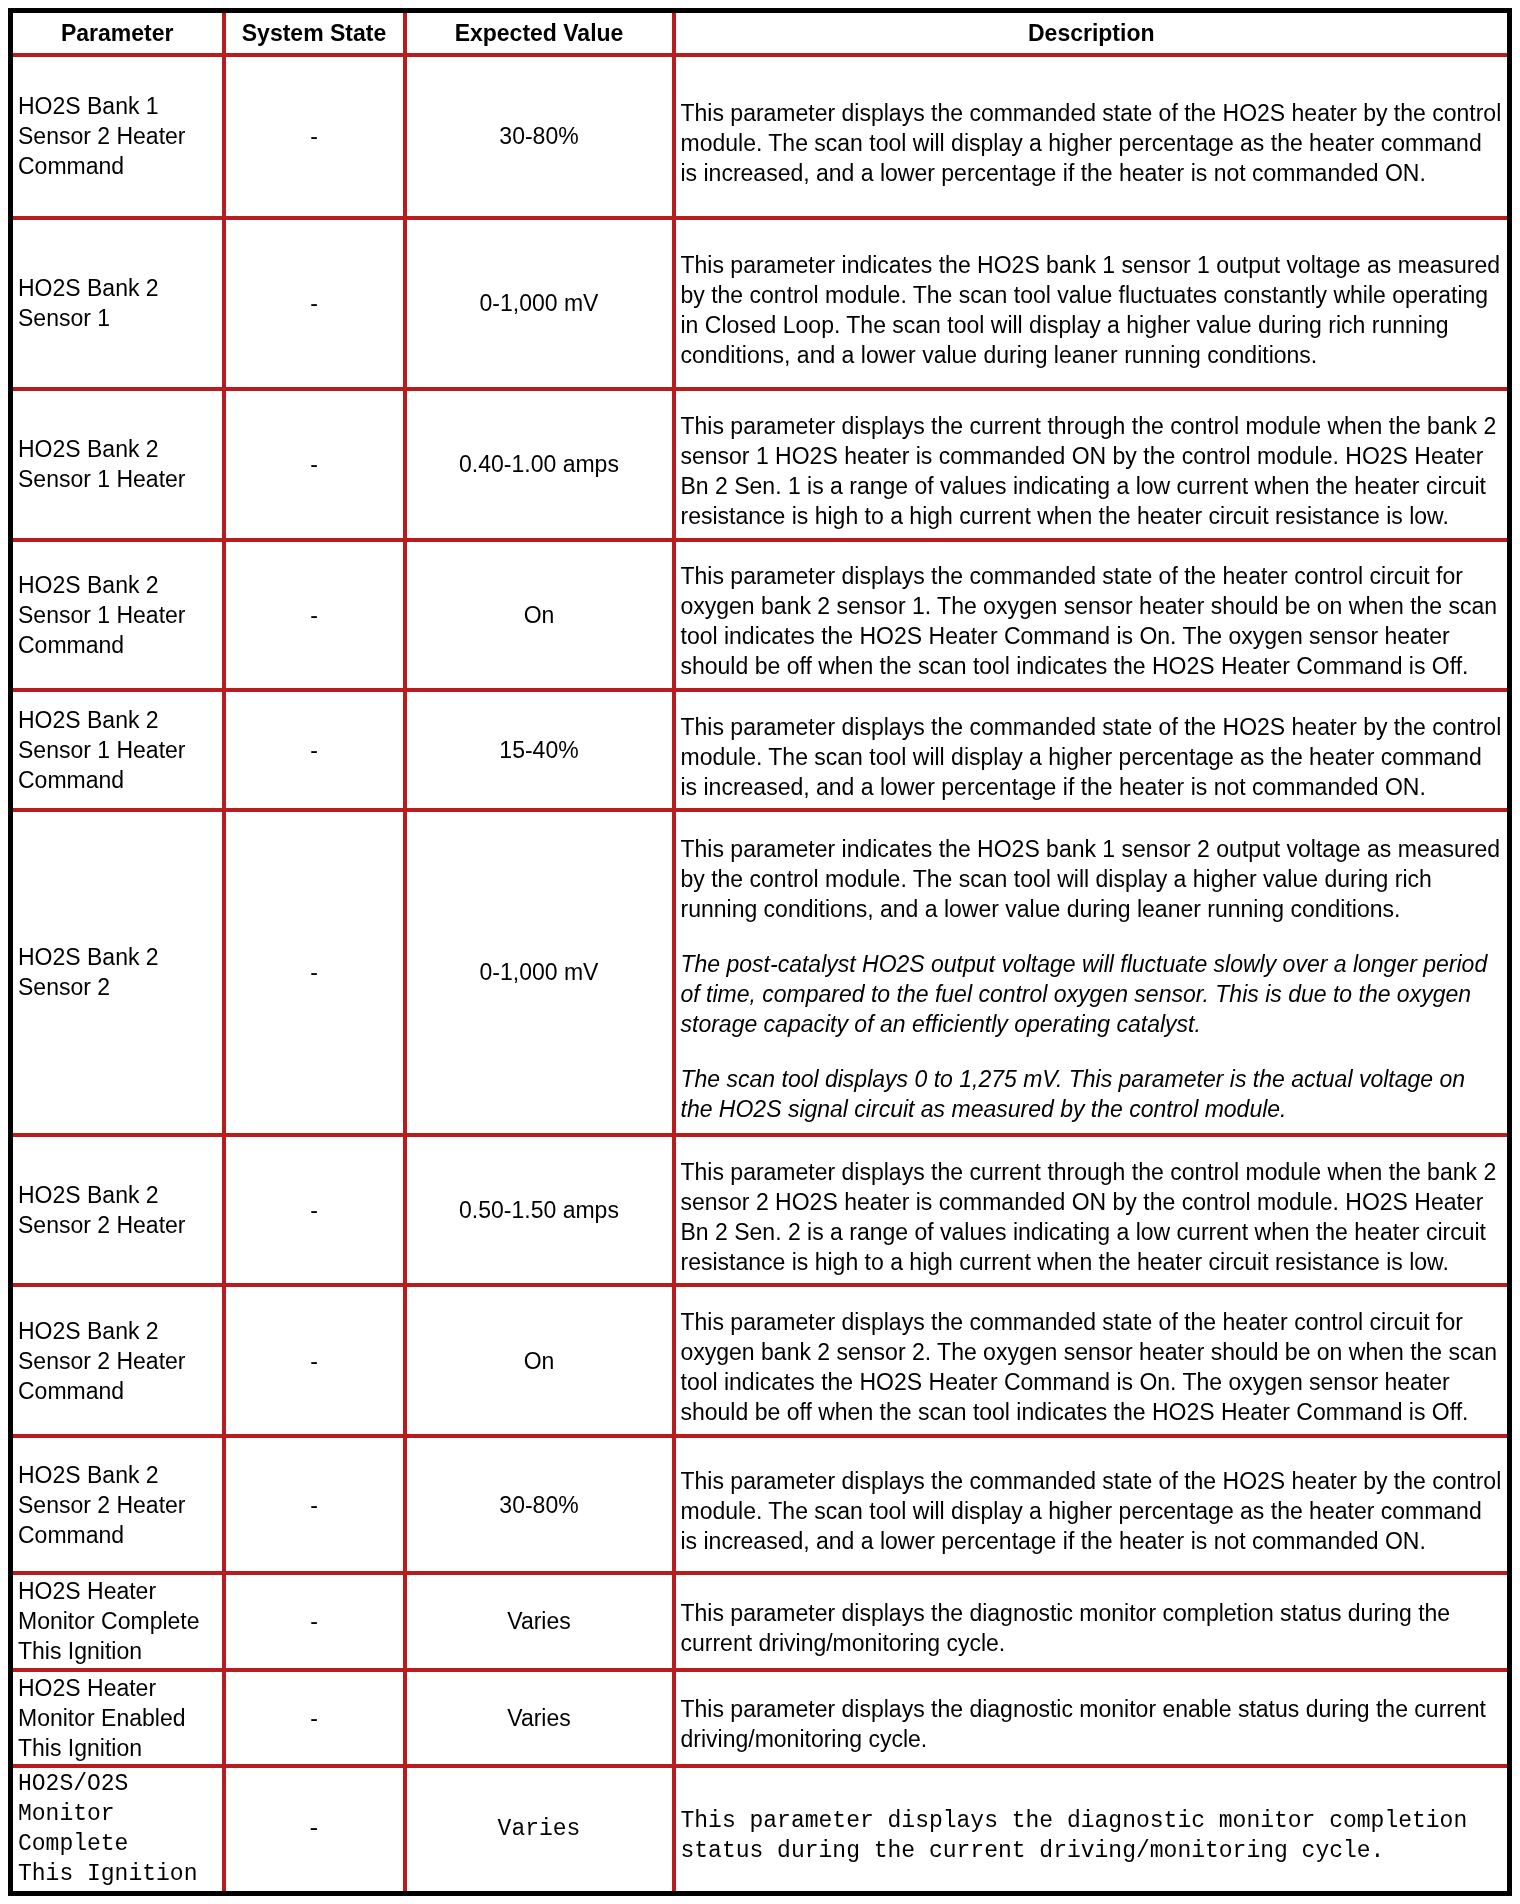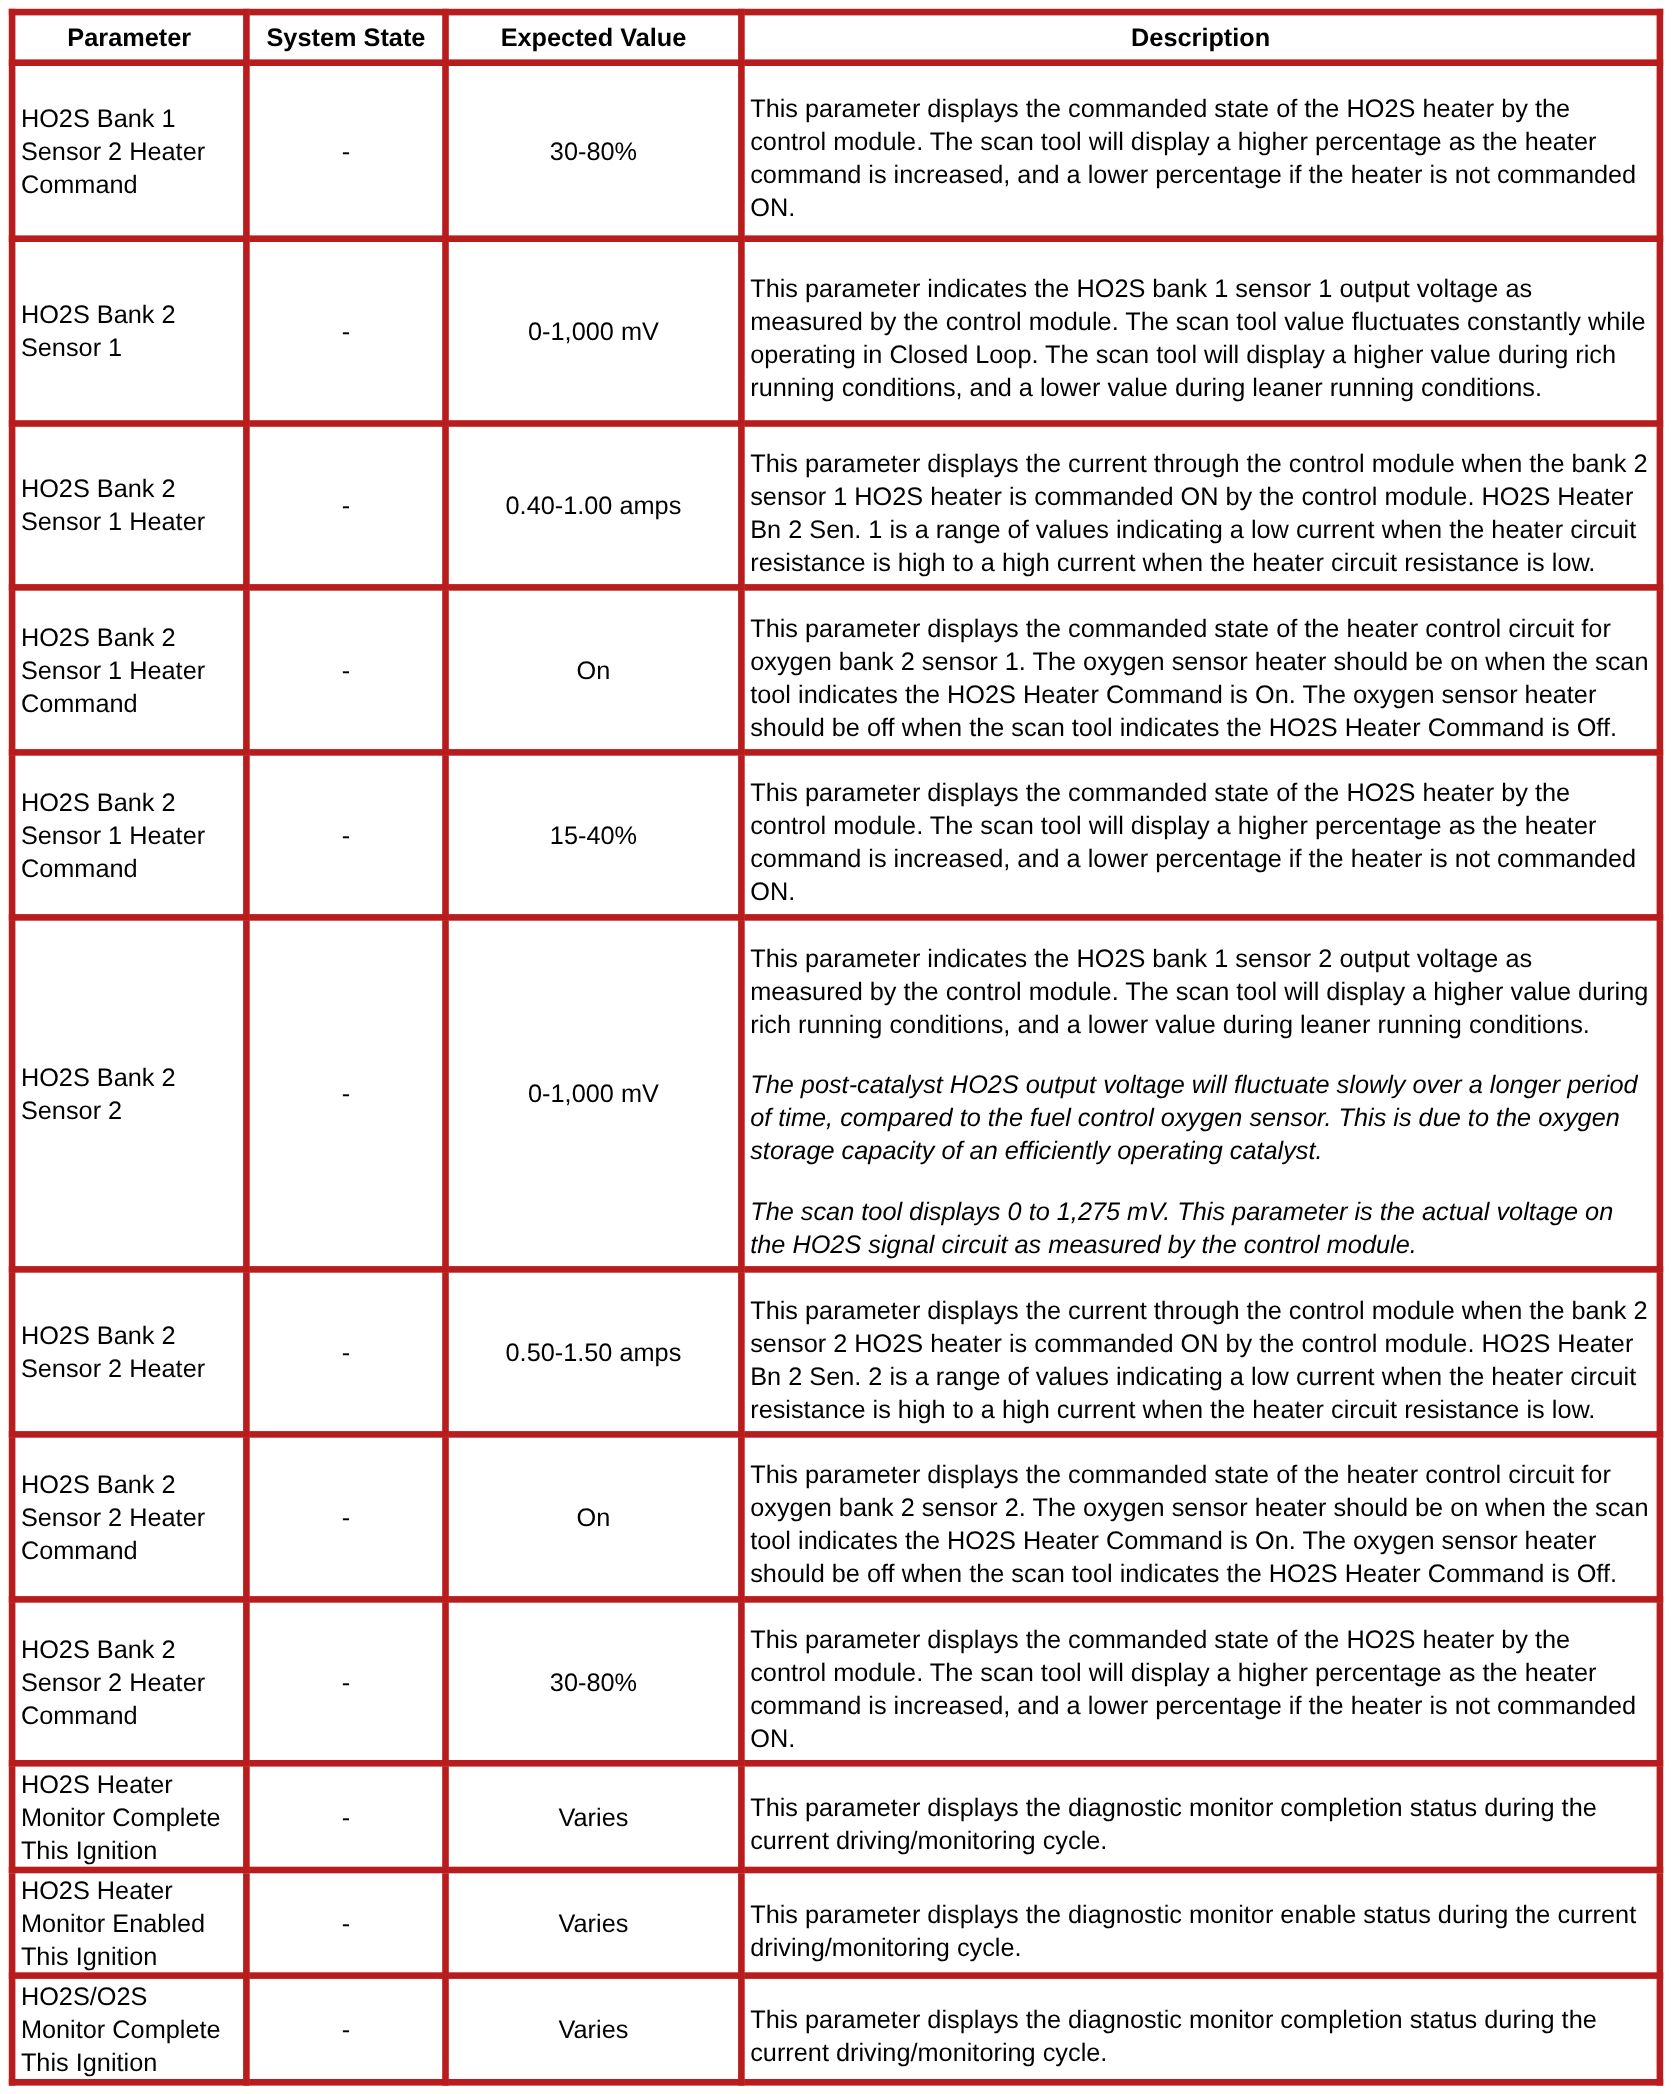--- a/index.html
+++ b/index.html
@@ -6,21 +6,21 @@
   body { width: 1520px; height: 1904px; position: relative; overflow: hidden; }
   table.param-table {
     position: absolute; left: 8px; top: 8px;
     width: 1504px; height: 1888px;
     border-collapse: collapse;
     border: 5px solid #000;
     table-layout: fixed;
     font-family: "Liberation Sans", sans-serif;
     font-size: 23px; color: #000;
   }
-  th, td { border: 6px solid #b91c1c; padding: 0 6px; line-height: 30px; }
+  th, td { border: 4px solid #b91c1c; padding: 0 6px; line-height: 30px; }
   th { font-weight: bold; text-align: center; height: 40px; font-size: 23px; }
   td.param { text-align: left; vertical-align: middle; padding-left: 5px; }
   td.state, td.expected { text-align: center; vertical-align: middle; }
   td.desc { text-align: left; vertical-align: middle; padding: 18px 5px 5px 5px; }
   td.desc p { margin: 0; }
   td.desc p + p { margin-top: 25px; font-style: italic; }
   col.c1 { width: 213px; }
   col.c2 { width: 181px; }
   col.c3 { width: 269px; }
   col.c4 { width: auto; }
@@ -127,21 +127,21 @@
         </td>
       </tr>
       <tr style="height: 85px;">
         <td class="param"><span>HO2S Heater</span><br><span>Monitor Enabled</span><br><span>This Ignition</span></td>
         <td class="state">-</td>
         <td class="expected">Varies</td>
         <td class="desc">
           <p>This parameter displays the diagnostic monitor enable status during the current driving/monitoring cycle.</p>
         </td>
       </tr>
-      <tr style="height: 85px;">
+      <tr style="height: 85px; font-family: Liberation Mono, monospace;">
         <td class="param"><span>HO2S/O2S</span><br><span>Monitor Complete</span><br><span>This Ignition</span></td>
         <td class="state">-</td>
         <td class="expected">Varies</td>
         <td class="desc">
           <p>This parameter displays the diagnostic monitor completion status during the current driving/monitoring cycle.</p>
         </td>
       </tr>
     </tbody>
 </table>
 

